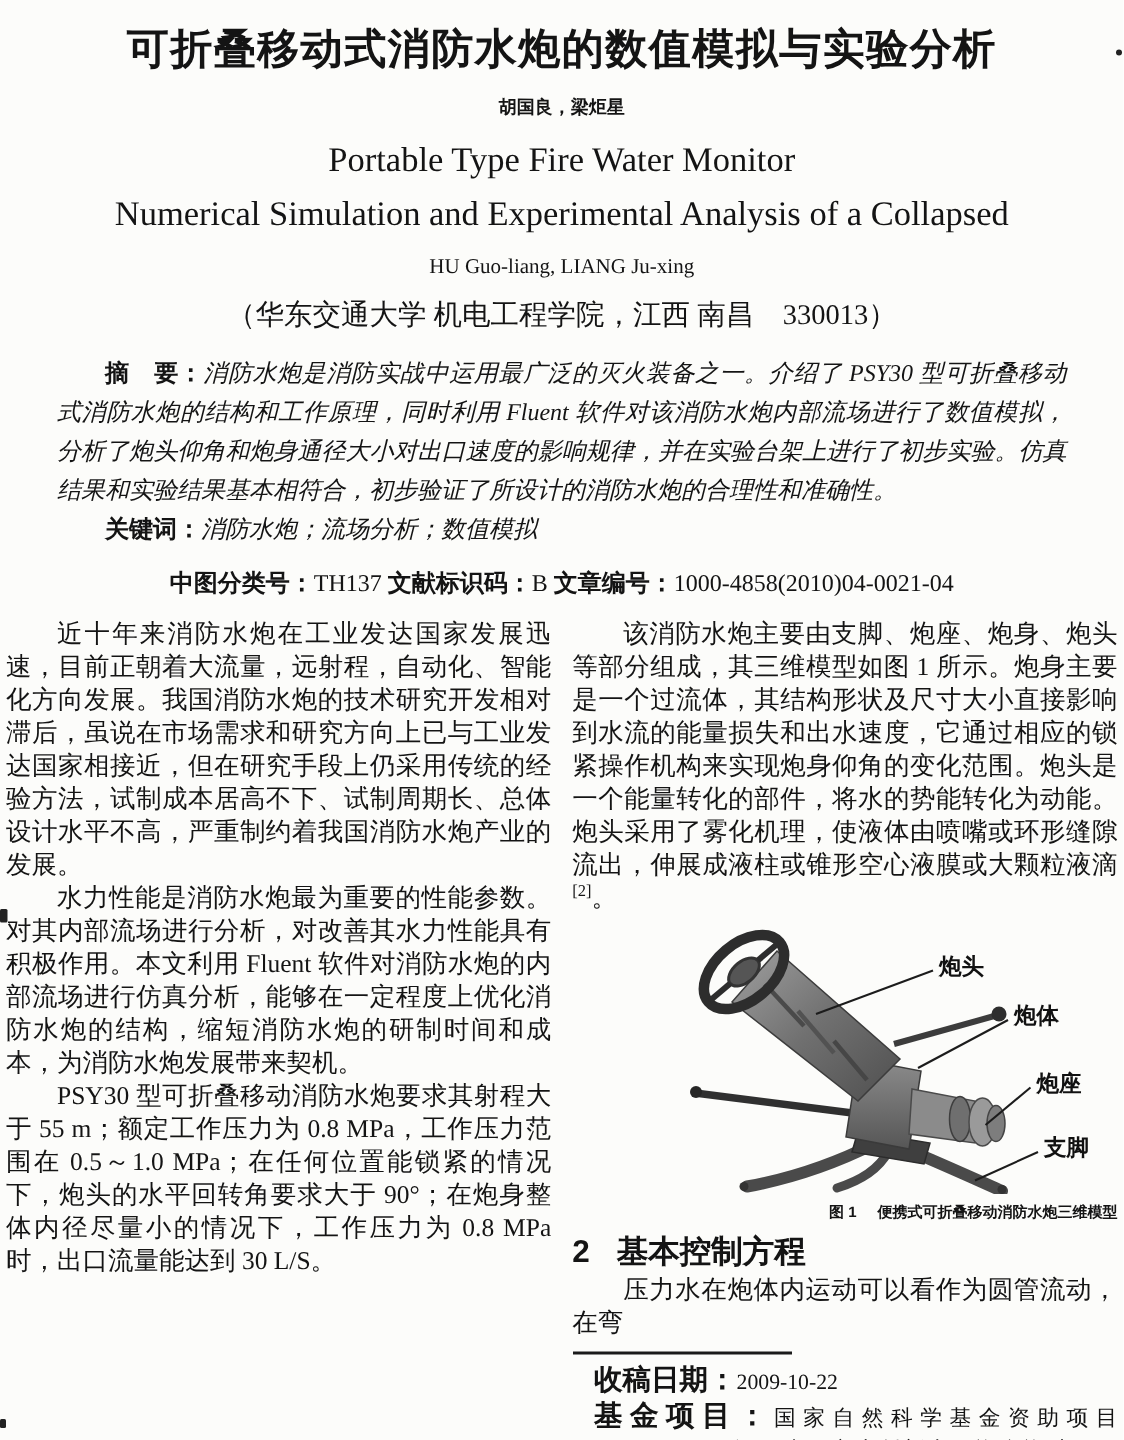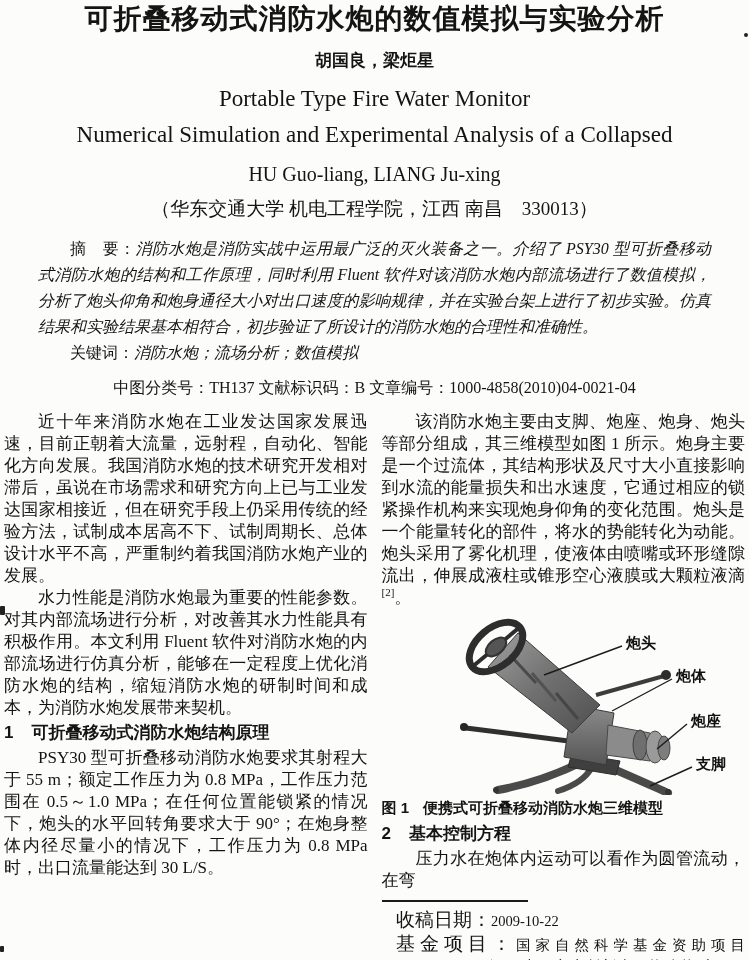--- a/index.html
+++ b/index.html
@@ -8,47 +8,48 @@
     position: relative;
     width: 749px;
     height: 960px;
     background: #fcfcfa;
     overflow: hidden;
     color: #141414;
     font-family: "Liberation Serif", "DejaVu Serif", serif;
   }
   .hei {
     font-family: "Liberation Sans", "DejaVu Sans", sans-serif;
-    font-weight: normal;
+    font-weight: bold;
   }
   
   .title-cn {
+    padding-top: 14px;
     text-align: center;
     font-family: "Liberation Sans", "DejaVu Sans", sans-serif;
     font-weight: bold;
     font-size: 28px;
     letter-spacing: 1px;
   }
   .authors-cn {
     margin-top: 11px;
     text-align: center;
     font-family: "Liberation Sans", "DejaVu Sans", sans-serif;
     font-weight: bold;
-    font-size: 17px;
+    font-size: 12px;
   }
   .title-en {
     margin-top: 9px;
     text-align: center;
     font-size: 23px;
     line-height: 36px;
   }
   .authors-en {
     margin-top: 10px;
     text-align: center;
-    font-size: 20px;
+    font-size: 14px;
   }
   .affiliation {
     margin-top: 10px;
     text-align: center;
     font-size: 19px;
   }
   
   .abstract {
     margin: 14px 38px 0 38px;
     font-size: 16px;
@@ -76,34 +77,34 @@
     flex: 1;
     font-size: 17px;
     line-height: 22px;
     text-align: justify;
   }
   .col p { text-indent: 2em; }
   .col sup { font-size: 11px; line-height: 0; }
   h2.sec {
     font-family: "Liberation Sans", "DejaVu Sans", sans-serif;
     font-weight: bold;
-    font-size: 17px;
+    font-size: 21px;
     margin: 3px 0 3px 0;
     text-indent: 0;
   }
   h2.sec .sec-num { margin-right: 18px; }
   
   figure.fig1 { margin: 6px 0 4px 0; }
   .fig-img { display: block; margin: 0 auto 0 62px; }
   figcaption {
     margin-top: 2px;
-    text-align: left;
-    font-family: "Liberation Sans", "DejaVu Sans", sans-serif;
-    font-weight: bold;
-    font-size: 15px;
+    text-align: right;
+    font-family: "Liberation Sans", "DejaVu Sans", sans-serif;
+    font-weight: bold;
+    font-size: 10px;
   }
   figcaption .cap-num { margin-right: 14px; }
   
   .fnote { margin-top: 8px; font-size: 14.5px; line-height: 21.5px; }
   .fn-rule {
     width: 146px;
     border-top: 2px solid #1a1a1a;
     margin: 0 0 7px 0;
   }
   .fnote p { text-indent: 1em; text-align: justify; }
@@ -137,21 +138,20 @@
     <span class="grp"><span class="hei">中图分类号：</span><span>TH137</span></span>
     <span class="grp"><span class="hei">文献标识码：</span><span>B</span></span>
     <span class="grp"><span class="hei">文章编号：</span><span>1000-4858(2010)04-0021-04</span></span>
   </div>
 
   <div class="columns">
 
     <div class="col">
       <p>近十年来消防水炮在工业发达国家发展迅速，目前正朝着大流量，远射程，自动化、智能化方向发展。我国消防水炮的技术研究开发相对滞后，虽说在市场需求和研究方向上已与工业发达国家相接近，但在研究手段上仍采用传统的经验方法，试制成本居高不下、试制周期长、总体设计水平不高，严重制约着我国消防水炮产业的发展。</p>
       <p>水力性能是消防水炮最为重要的性能参数。对其内部流场进行分析，对改善其水力性能具有积极作用。本文利用 Fluent 软件对消防水炮的内部流场进行仿真分析，能够在一定程度上优化消防水炮的结构，缩短消防水炮的研制时间和成本，为消防水炮发展带来契机。</p>
-      <h2 class="sec"><span class="sec-num">1</span><span>可折叠移动式消防水炮结构原理</span></h2>
       <p>PSY30 型可折叠移动消防水炮要求其射程大于 55 m；额定工作压力为 0.8 MPa，工作压力范围在 0.5～1.0 MPa；在任何位置能锁紧的情况下，炮头的水平回转角要求大于 90°；在炮身整体内径尽量小的情况下，工作压力为 0.8 MPa 时，出口流量能达到 30 L/S。</p>
     </div>
 
     <div class="col">
       <p><span>该消防水炮主要由支脚、炮座、炮身、炮头等部分组成，其三维模型如图 1 所示。炮身主要是一个过流体，其结构形状及尺寸大小直接影响到水流的能量损失和出水速度，它通过相应的锁紧操作机构来实现炮身仰角的变化范围。炮头是一个能量转化的部件，将水的势能转化为动能。炮头采用了雾化机理，使液体由喷嘴或环形缝隙流出，伸展成液柱或锥形空心液膜或大颗粒液滴</span><sup>[2]</sup><span>。</span></p>
 
       <figure class="fig1">
         <svg class="fig-img" width="290" height="180" viewBox="0 0 290 180" xmlns="http://www.w3.org/2000/svg">
           <defs>
             <linearGradient id="gBarrel" x1="0" y1="0" x2="1" y2="1">

